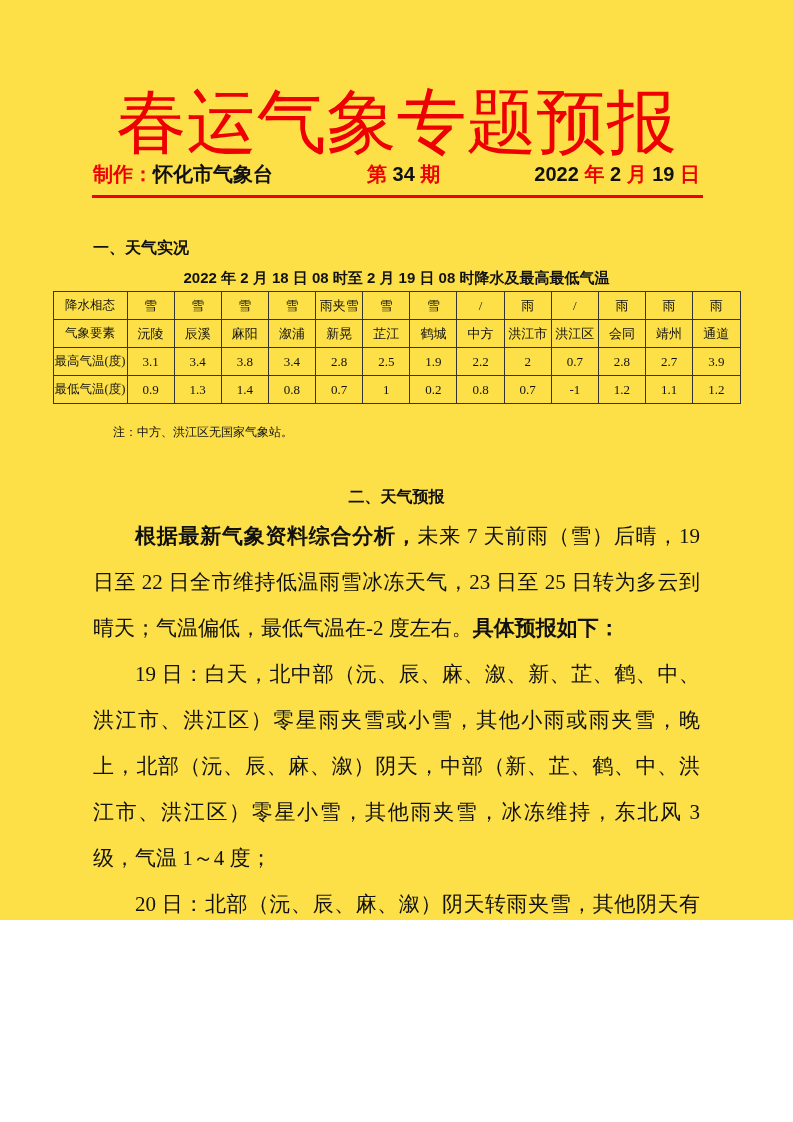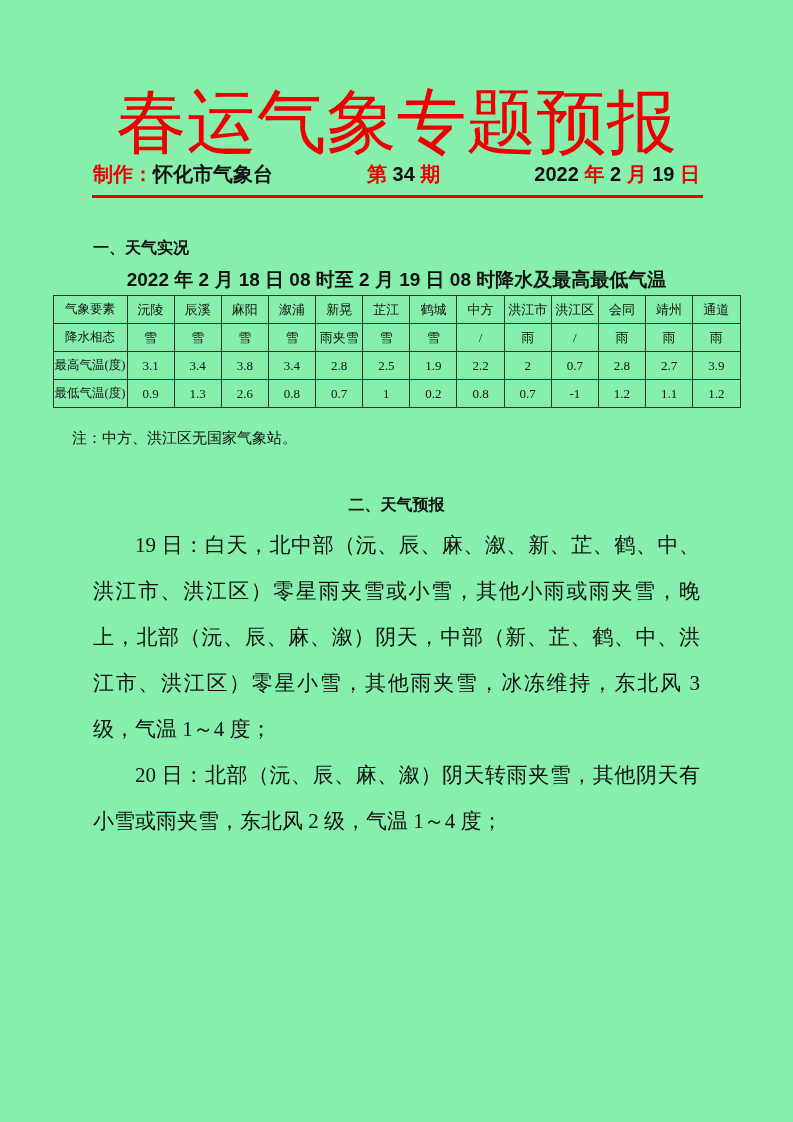--- a/index.html
+++ b/index.html
@@ -1,19 +1,19 @@
 <!DOCTYPE html>
 <html><head>
 <meta charset="utf-8">
 <style>
   html,body{margin:0;padding:0;background:#fff;}
   .page{
     position:relative;
-    width:793px;height:1122px;
-    background:#86efac;
+    width:793px;height:920px;
+    background:#fde047;
     overflow:hidden;
     font-family:"Liberation Serif", serif;
     color:#111;
   }
   .doc-title{
     padding-top:88px;
     text-align:center;
     font-size:70px;
     line-height:1.0;
     font-weight:400;
@@ -44,21 +44,21 @@
     font-family:"Liberation Sans", sans-serif;
     font-weight:700;
     font-size:16px;
     line-height:1.1;
   }
   .table-title{
     margin-top:13px;
     text-align:center;
     font-family:"Liberation Sans", sans-serif;
     font-weight:700;
-    font-size:19px;
+    font-size:15px;
     line-height:1.1;
   }
   table.weather{
     width:688px;
     margin:5px auto 0 auto;
     border-collapse:collapse;
     table-layout:fixed;
     font-size:13px;
     font-family:"Liberation Serif", serif;
   }
@@ -67,22 +67,22 @@
     text-align:center;
     vertical-align:middle;
     height:27px;
     padding:0 1px;
     overflow:hidden;
     white-space:nowrap;
   }
   table.weather td.first-col{font-size:12.5px;}
   col.c-label{width:74px;}
   .note{
-    margin:21px 93px 0 72px;
-    font-size:15px;
+    margin:21px 93px 0 113px;
+    font-size:12px;
     line-height:1.3;
   }
   .section-heading.second{margin-top:47px;text-align:center;}
   .body-text{
     margin:8px 93px 0 93px;
     font-size:21px;
     line-height:46px;
     text-align:justify;
     text-justify:inter-character;
   }
@@ -126,88 +126,89 @@
   <div class="section-heading">一、天气实况</div>
 
   <div class="table-title">2022 年 2 月 18 日 08 时至 2 月 19 日 08 时降水及最高最低气温</div>
 
   <table class="weather">
     <colgroup>
       <col class="c-label">
     </colgroup>
     <tbody>
         <tr>
+          <td class="first-col">降水相态</td>
+          <td>雪</td>
+          <td>雪</td>
+          <td>雪</td>
+          <td>雪</td>
+          <td>雨夹雪</td>
+          <td>雪</td>
+          <td>雪</td>
+          <td>/</td>
+          <td>雨</td>
+          <td>/</td>
+          <td>雨</td>
+          <td>雨</td>
+          <td>雨</td>
+        </tr>
+        <tr>
           <td class="first-col">气象要素</td>
           <td>沅陵</td>
           <td>辰溪</td>
           <td>麻阳</td>
           <td>溆浦</td>
           <td>新晃</td>
           <td>芷江</td>
           <td>鹤城</td>
           <td>中方</td>
           <td>洪江市</td>
           <td>洪江区</td>
           <td>会同</td>
           <td>靖州</td>
           <td>通道</td>
         </tr>
         <tr>
-          <td class="first-col">降水相态</td>
-          <td>雪</td>
-          <td>雪</td>
-          <td>雪</td>
-          <td>雪</td>
-          <td>雨夹雪</td>
-          <td>雪</td>
-          <td>雪</td>
-          <td>/</td>
-          <td>雨</td>
-          <td>/</td>
-          <td>雨</td>
-          <td>雨</td>
-          <td>雨</td>
-        </tr>
-        <tr>
           <td class="first-col">最高气温(度)</td>
           <td>3.1</td>
           <td>3.4</td>
           <td>3.8</td>
           <td>3.4</td>
           <td>2.8</td>
           <td>2.5</td>
           <td>1.9</td>
           <td>2.2</td>
           <td>2</td>
           <td>0.7</td>
           <td>2.8</td>
           <td>2.7</td>
           <td>3.9</td>
         </tr>
         <tr>
           <td class="first-col">最低气温(度)</td>
           <td>0.9</td>
           <td>1.3</td>
-          <td>2.6</td>
+          <td>1.4</td>
           <td>0.8</td>
           <td>0.7</td>
           <td>1</td>
           <td>0.2</td>
           <td>0.8</td>
           <td>0.7</td>
           <td>-1</td>
           <td>1.2</td>
           <td>1.1</td>
           <td>1.2</td>
         </tr>
       </tbody>
   </table>
 
   <div class="note">注：中方、洪江区无国家气象站。</div>
 
   <div class="section-heading second">二、天气预报</div>
 
   <div class="body-text">
+    <p><span class="b">根据最新气象资料综合分析，</span><span>未来 7 天前雨（雪）后晴，19 日至 22 日全市维持低温雨雪冰冻天气，23 日至 25 日转为多云到晴天；气温偏低，最低气温在-2 度左右。</span><span class="b">具体预报如下：</span></p>
     <p>19 日：白天，北中部（沅、辰、麻、溆、新、芷、鹤、中、洪江市、洪江区）零星雨夹雪或小雪，其他小雨或雨夹雪，晚上，北部（沅、辰、麻、溆）阴天，中部（新、芷、鹤、中、洪江市、洪江区）零星小雪，其他雨夹雪，冰冻维持，东北风 3 级，气温 1～4 度；</p>
     <p>20 日：北部（沅、辰、麻、溆）阴天转雨夹雪，其他阴天有小雪或雨夹雪，东北风 2 级，气温 1～4 度；</p>
   </div>
 
 </div>
 
 </body></html>

